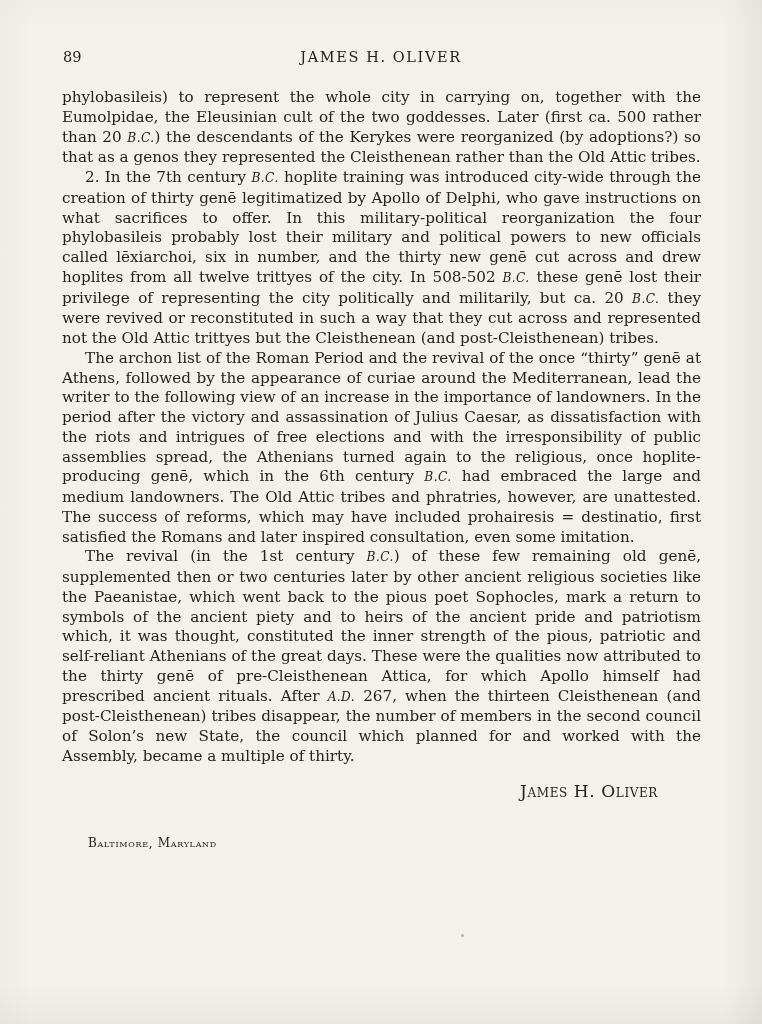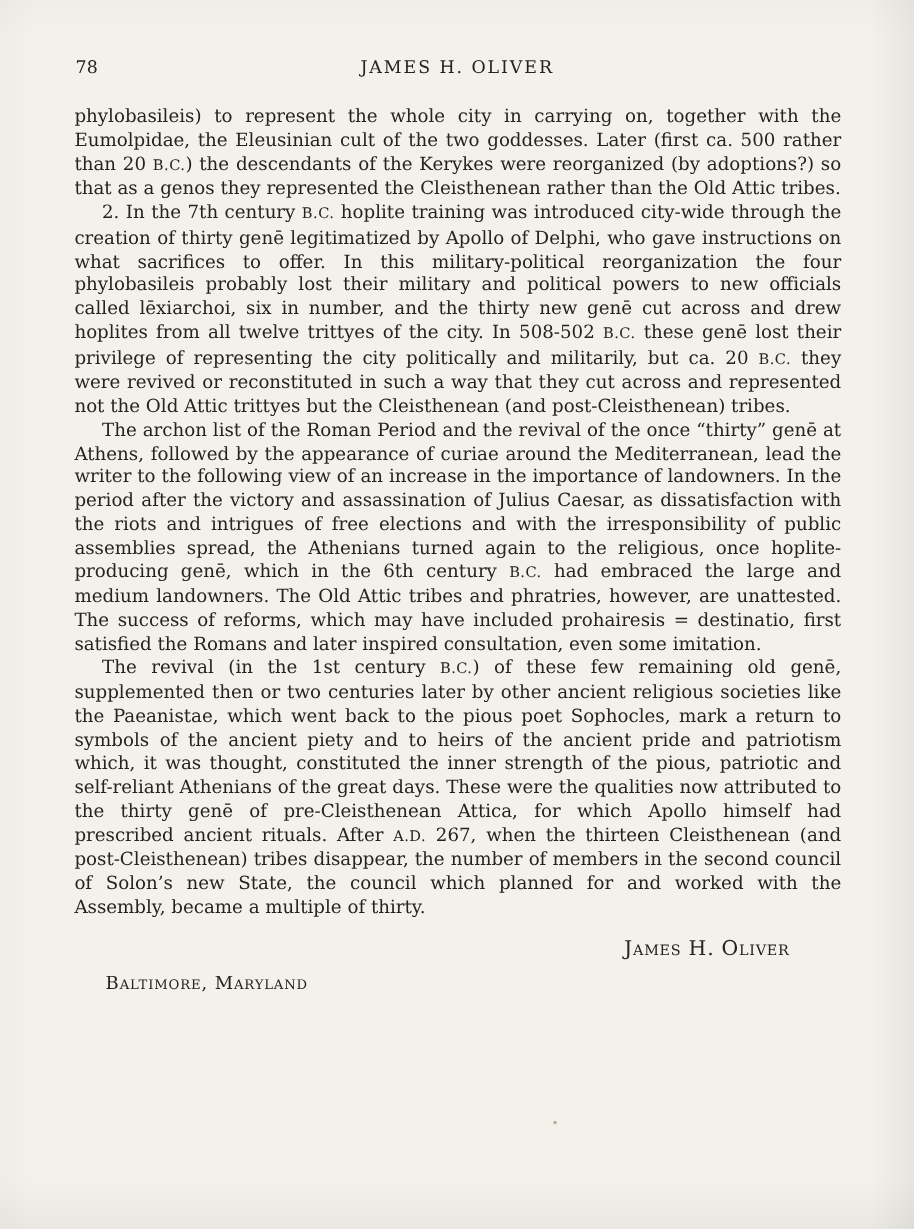--- a/index.html
+++ b/index.html
@@ -38,52 +38,52 @@
     top: 88px;
     left: 62px;
     width: 639px;
     font-size: 15.2px;
     line-height: 19.75px;
     text-align: justify;
   }
   p.para { margin: 0; padding: 0; }
   p.para.indent { text-indent: 23px; }
   .it { }
-  .sc { font-size: 0.8em; letter-spacing: 0.4px; }
+  .sc { font-size: 0.8em; letter-spacing: 0.4px; font-style: italic; }
   .signature {
     position: absolute;
     top: 781px;
     right: 104px;
     font-variant: small-caps;
     font-size: 17px;
     letter-spacing: 0.6px;
   }
   .location {
     position: absolute;
-    top: 810px;
+    top: 836px;
     left: 88px;
     font-variant: small-caps;
-    font-size: 15px;
+    font-size: 12px;
     letter-spacing: 0.7px;
   }
   .speck {
     position: absolute;
     width: 3px;
     height: 3px;
     border-radius: 50%;
     background: rgba(60,55,45,0.35);
   }
 </style>
 </head>
 <body>
 
 <div class="page">
 
   <div class="header-row">
-    <span class="page-number">78</span>
+    <span class="page-number">89</span>
     <div class="running-header">JAMES H. OLIVER</div>
   </div>
 
   <div class="body-text">
       <p class="para"><span>phylobasileis) to represent the whole city in carrying on, together with the Eumolpidae, the Eleusinian cult of the two goddesses.  Later (first </span><span class="it">ca.</span><span> 500 rather than 20 </span><span class="sc">B.C.</span><span>) the descendants of the Kerykes were reorganized (by adoptions?) so that as a </span><span class="it">genos</span><span> they represented the Cleisthenean rather than the Old Attic tribes.</span></p>
       <p class="para indent"><span>2.  In the 7th century </span><span class="sc">B.C.</span><span> hoplite training was introduced city-wide through the creation of thirty </span><span class="it">genē</span><span> legitimatized by Apollo of Delphi, who gave instructions on what sacrifices to offer.  In this military-political reorganization the four phylobasileis probably lost their military and political powers to new officials called </span><span class="it">lēxiarchoi,</span><span> six in number, and the thirty new </span><span class="it">genē</span><span> cut across and drew hoplites from all twelve trittyes of the city.  In 508-502 </span><span class="sc">B.C.</span><span> these </span><span class="it">genē</span><span> lost their privilege of representing the city politically and militarily, but </span><span class="it">ca.</span><span> 20 </span><span class="sc">B.C.</span><span> they were revived or reconstituted in such a way that they cut across and represented not the Old Attic trittyes but the Cleisthenean (and post-Cleisthenean) tribes.</span></p>
       <p class="para indent"><span>The archon list of the Roman Period and the revival of the once “thirty” </span><span class="it">genē</span><span> at Athens, followed by the appearance of curiae around the Mediterranean, lead the writer to the following view of an increase in the importance of landowners.  In the period after the victory and assassination of Julius Caesar, as dissatisfaction with the riots and intrigues of free elections and with the irresponsibility of public assemblies spread, the Athenians turned again to the religious, once hoplite-producing </span><span class="it">genē,</span><span> which in the 6th century </span><span class="sc">B.C.</span><span> had embraced the large and medium landowners.  The Old Attic tribes and phratries, however, are unattested.  The success of reforms, which may have included </span><span class="it">prohairesis = destinatio,</span><span> first satisfied the Romans and later inspired consultation, even some imitation.</span></p>
       <p class="para indent"><span>The revival (in the 1st century </span><span class="sc">B.C.</span><span>) of these few remaining old </span><span class="it">genē,</span><span> supplemented then or two centuries later by other ancient religious societies like the Paeanistae, which went back to the pious poet Sophocles, mark a return to symbols of the ancient piety and to heirs of the ancient pride and patriotism which, it was thought, constituted the inner strength of the pious, patriotic and self-reliant Athenians of the great days.  These were the qualities now attributed to the thirty </span><span class="it">genē</span><span> of pre-Cleisthenean Attica, for which Apollo himself had prescribed ancient rituals.  After </span><span class="sc">A.D.</span><span> 267, when the thirteen Cleisthenean (and post-Cleisthenean) tribes disappear, the number of members in the second council of Solon’s new State, the council which planned for and worked with the Assembly, became a multiple of thirty.</span></p>
     </div>
 

